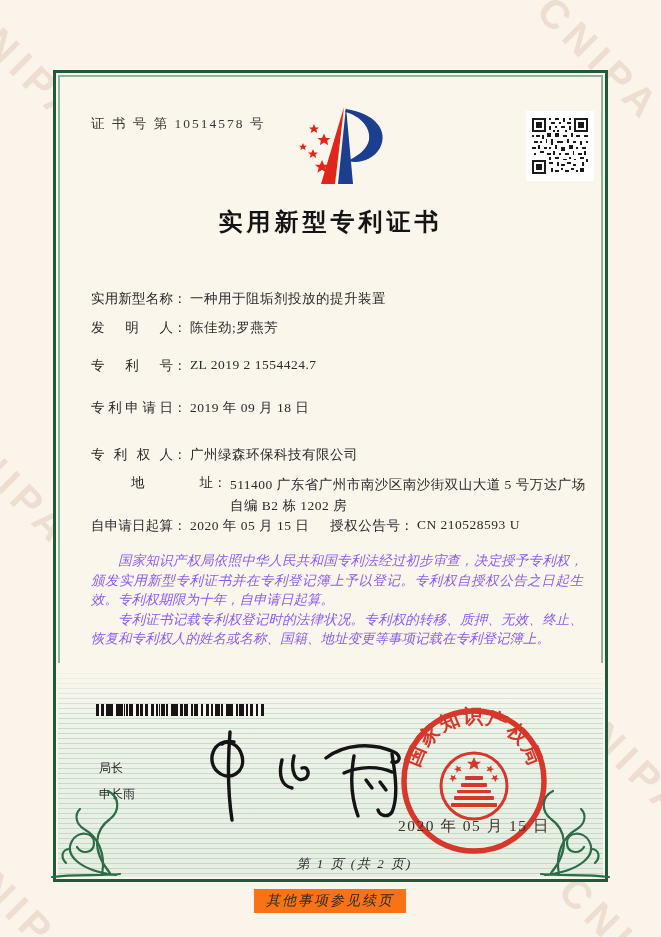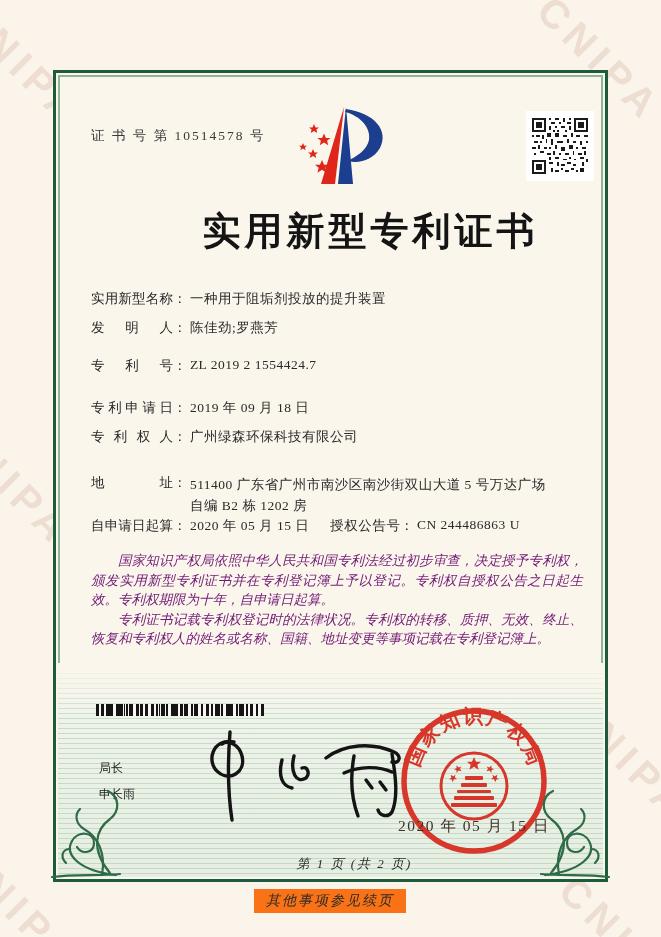--- a/index.html
+++ b/index.html
@@ -20,45 +20,45 @@
   .frame{
     position:absolute;left:53px;top:70px;width:555px;height:812px;
     box-sizing:border-box;border:3px solid #1d5b3c;padding:2px;
     background:#fbf6ec;z-index:1;
   }
   .frame-inner{
     position:absolute;left:2px;top:2px;right:2px;bottom:2px;
     border:2px solid #8fb49c;
   }
   .cert-no{
-    position:absolute;left:35px;top:54px;
+    position:absolute;left:35px;top:42px;
     font-size:13.5px;letter-spacing:2px;color:#3a3a3a;z-index:4;
   }
   .logo{position:absolute;left:237px;top:30px;z-index:3;}
   .cert-title{
     position:absolute;left:0;top:133px;width:100%;text-align:center;
-    font-size:38px;font-weight:bold;letter-spacing:4px;color:#141414;z-index:4;margin-left:40px;
+    font-size:24px;font-weight:bold;letter-spacing:4px;color:#141414;z-index:4;
   }
   .qr-box{
     position:absolute;left:470px;top:38px;width:68px;height:70px;
     background:#ffffff;display:flex;align-items:center;justify-content:center;z-index:3;
   }
   .fields{position:absolute;left:35px;top:209px;width:500px;z-index:4;}
   .frow{position:absolute;left:0;white-space:nowrap;font-size:13.5px;color:#2a2a2a;}
   .flabel{display:inline-block;width:82px;text-align:justify;text-align-last:justify;vertical-align:top;}
   .fcolon{display:inline-block;vertical-align:top;}
   .fvalue{display:inline-block;vertical-align:top;letter-spacing:0.5px;}
   .addr-val{white-space:normal;width:400px;line-height:21px;}
-  .r1{top:0;margin-top:8px;} .r2{top:37px;} .r3{top:75px;font-family:Liberation Serif, serif;} .r4{top:117px;} .r5{top:146px;}
-  .r6{top:192px;} .r7{top:235px;}
+  .r1{top:0;margin-top:8px;} .r2{top:37px;} .r3{top:75px;font-family:Liberation Serif, serif;} .r4{top:117px;} .r5{top:164px;}
+  .r6{top:192px;margin-left:40px;} .r7{top:235px;}
   .grant-no-group{position:absolute;left:239px;top:0;white-space:nowrap;}
   .grant-no-group .flabel{width:70px;}
   .body-text{
     position:absolute;left:35px;top:478px;width:492px;z-index:4;
-    font-size:13.5px;line-height:19.5px;font-style:italic;color:#701a75;
+    font-size:13.5px;line-height:19.5px;font-style:italic;color:#8b5cf6;
     font-family:"DejaVu Serif","Liberation Serif",serif;
   }
   .body-text p{margin:0;text-indent:2em;text-align:justify;}
   .guilloche{
     position:absolute;left:2px;right:2px;bottom:2px;height:214px;z-index:2;
     background:
       linear-gradient(180deg, rgba(251,246,236,1) 0%, rgba(251,246,236,0) 26%),
       repeating-linear-gradient(180deg, rgba(155,190,155,0.45) 0 1px, rgba(0,0,0,0) 1px 5px),
       linear-gradient(180deg,#f3f6ee 0%, #e9f0e6 60%, #e6eee3 100%);
   }
@@ -178,21 +178,21 @@
     </div>
     <div class="frow r6">
       <span class="flabel">地址</span><span class="fcolon">：</span>
       <span class="fvalue addr-val"><span>511400 广东省广州市南沙区南沙街双山大道 5 号万达广场</span><br><span>自编 B2 栋 1202 房</span></span>
     </div>
     <div class="frow r7" style="width:500px;">
       <span class="flabel">自申请日起算</span><span class="fcolon">：</span>
       <span class="fvalue">2020 年 05 月 15 日</span>
       <span class="grant-no-group">
         <span class="flabel">授权公告号</span><span class="fcolon">：</span>
-        <span class="fvalue">CN 244486863 U</span>
+        <span class="fvalue">CN 210528593 U</span>
       </span>
     </div>
   </div>
 
   <div class="body-text">
     <p>国家知识产权局依照中华人民共和国专利法经过初步审查，决定授予专利权，颁发实用新型专利证书并在专利登记簿上予以登记。专利权自授权公告之日起生效。专利权期限为十年，自申请日起算。</p>
     <p>专利证书记载专利权登记时的法律状况。专利权的转移、质押、无效、终止、恢复和专利权人的姓名或名称、国籍、地址变更等事项记载在专利登记簿上。</p>
   </div>
 
   <div class="barcode"></div>

